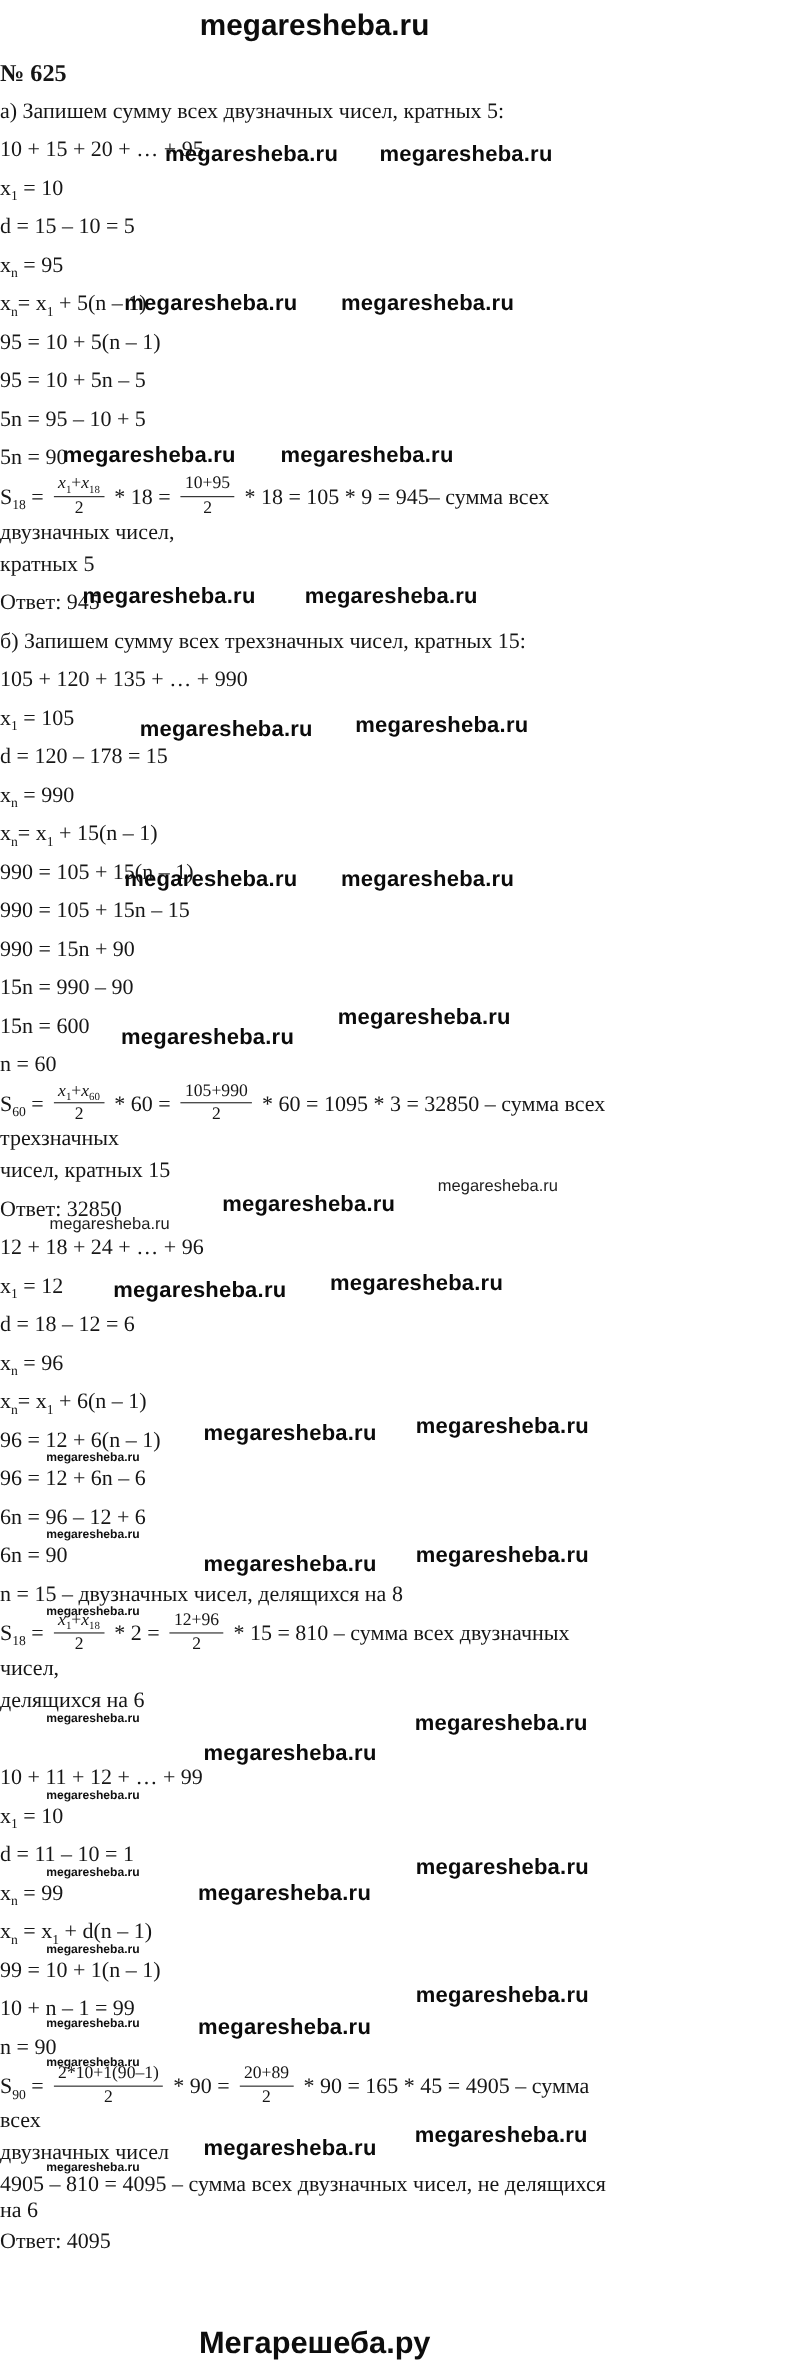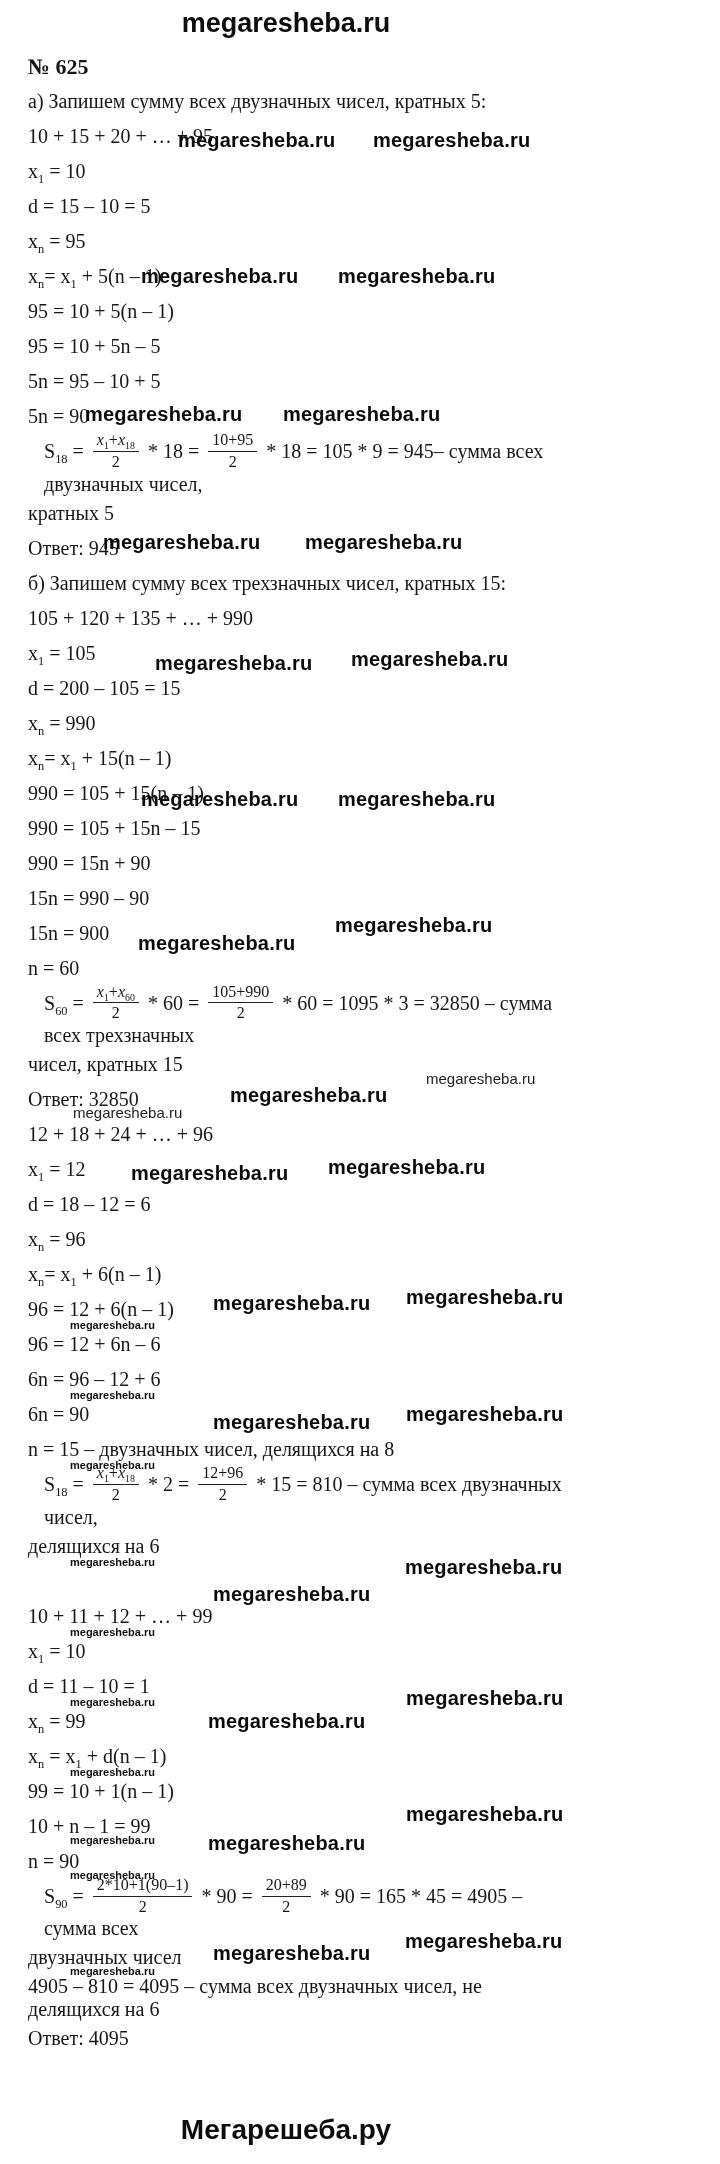--- a/index.html
+++ b/index.html
@@ -21,33 +21,32 @@
     font-family: "Liberation Sans", sans-serif;
     font-weight: bold;
     font-size: 27px;
     text-align: center;
     color: #0d0d0d;
     margin: 2px 0 10px 0;
     flex: 0 0 auto;
   }
   .content {
     flex: 0 0 auto;
-    padding-left: 28px;
     padding-right: 4px;
   }
   .line {
     position: relative;
     min-height: 35px;
     display: flex;
     align-items: center;
     font-size: 20px;
     line-height: 1.15;
   }
   .line.num { font-weight: bold; font-size: 22px; }
-  .line.frac-line { min-height: 48px; margin-left: 16px; }
+  .line.frac-line { min-height: 48px; }
   .line-text { display: inline; }
   sub { font-size: 0.62em; line-height: 0; }
   .it { font-style: italic; }
   .frac {
     display: inline-flex;
     flex-direction: column;
     align-items: center;
     vertical-align: middle;
     font-size: 16px;
     line-height: 1.05;
@@ -146,21 +145,21 @@
       </div>
       <div class="line">
         <span class="line-text"><span>105 + 120 + 135 + … + 990</span></span>
       </div>
       <div class="line">
         <span class="line-text"><span>x</span><sub>1</sub><span> = 105</span></span>
         <div class="wm wm-b" style="left: 127px; top: 16px;">megaresheba.ru</div>
         <div class="wm wm-b" style="left: 323px; top: 12px;">megaresheba.ru</div>
       </div>
       <div class="line">
-        <span class="line-text"><span>d = 200 – 105 = 15</span></span>
+        <span class="line-text"><span>d = 120 – 178 = 15</span></span>
       </div>
       <div class="line">
         <span class="line-text"><span>x</span><sub>n</sub><span> = 990</span></span>
       </div>
       <div class="line">
         <span class="line-text"><span>x</span><sub>n</sub><span>= x</span><sub>1</sub><span> + 15(n – 1)</span></span>
       </div>
       <div class="line">
         <span class="line-text"><span>990 = 105 + 15(n – 1)</span></span>
         <div class="wm wm-b" style="left: 113px; top: 12px;">megaresheba.ru</div>
@@ -169,21 +168,21 @@
       <div class="line">
         <span class="line-text"><span>990 = 105 + 15n – 15</span></span>
       </div>
       <div class="line">
         <span class="line-text"><span>990 = 15n + 90</span></span>
       </div>
       <div class="line">
         <span class="line-text"><span>15n = 990 – 90</span></span>
       </div>
       <div class="line">
-        <span class="line-text"><span>15n = 900</span></span>
+        <span class="line-text"><span>15n = 600</span></span>
         <div class="wm wm-b" style="left: 307px; top: -2px;">megaresheba.ru</div>
         <div class="wm wm-b" style="left: 110px; top: 16px;">megaresheba.ru</div>
       </div>
       <div class="line">
         <span class="line-text"><span>n = 60</span></span>
       </div>
       <div class="line frac-line">
         <span class="line-text"><span>S</span><sub>60</sub><span> = </span><span class="frac">
             <span class="num"><span class="it">x</span><sub>1</sub><span>+</span><span class="it">x</span><sub>60</sub></span>
             <span class="den"><span>2</span></span>

